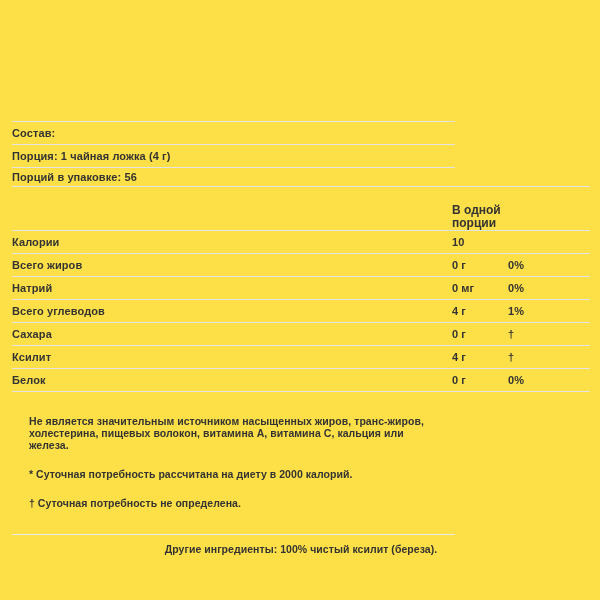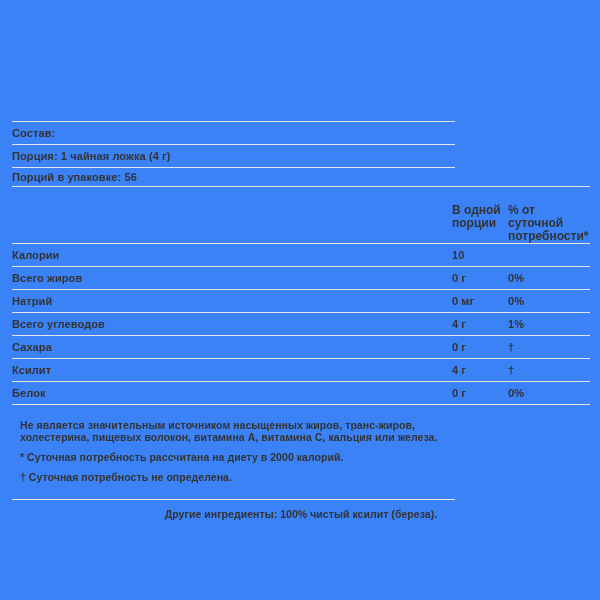--- a/index.html
+++ b/index.html
@@ -1,19 +1,19 @@
 <!DOCTYPE html>
 <html><head>
 <meta charset="utf-8">
 <style>
   html,body { margin:0; padding:0; background:#ffffff; }
   .canvas {
     position:relative;
     width:600px; height:600px;
-    background:#3b82f6;
+    background:#fde047;
     font-family:"Liberation Sans", sans-serif;
     color:#333333;
     overflow:hidden;
   }
   .panel {
     position:absolute;
     left:12px; top:121px;
     width:578px;
   }
   
@@ -57,21 +57,21 @@
   
   .footnote-block {
     width:443px;
     border-bottom:1px solid #ececec;
     padding:6px 0 8px 0;
     font-size:10.5px;
     font-weight:700;
     line-height:12px;
     letter-spacing:0.05px;
   }
-  .footnote-block p { margin:8px; }
+  .footnote-block p { margin:17px; }
   .other-ingredients {
     margin-top:8px;
     font-size:10.5px;
     font-weight:700;
     letter-spacing:0.05px;
     text-align:center;
   }
 </style>
 </head>
 <body>
@@ -86,21 +86,20 @@
       <span>Порция: 1 чайная ложка (4 г)</span>
     </div>
     <div class="info-row last">
       <span>Порций в упаковке: 56</span>
     </div>
 
     <div class="facts-table">
       <div class="thead-row">
         <div></div>
         <div class="col-head">В одной порции</div>
-        <div class="col-head">% от суточной потребности*</div>
       </div>
 
       <div class="trow">
         <div>Калории</div>
         <div>10</div>
         <div></div>
       </div>
       <div class="trow">
         <div>Всего жиров</div>
         <div>0 г</div>

